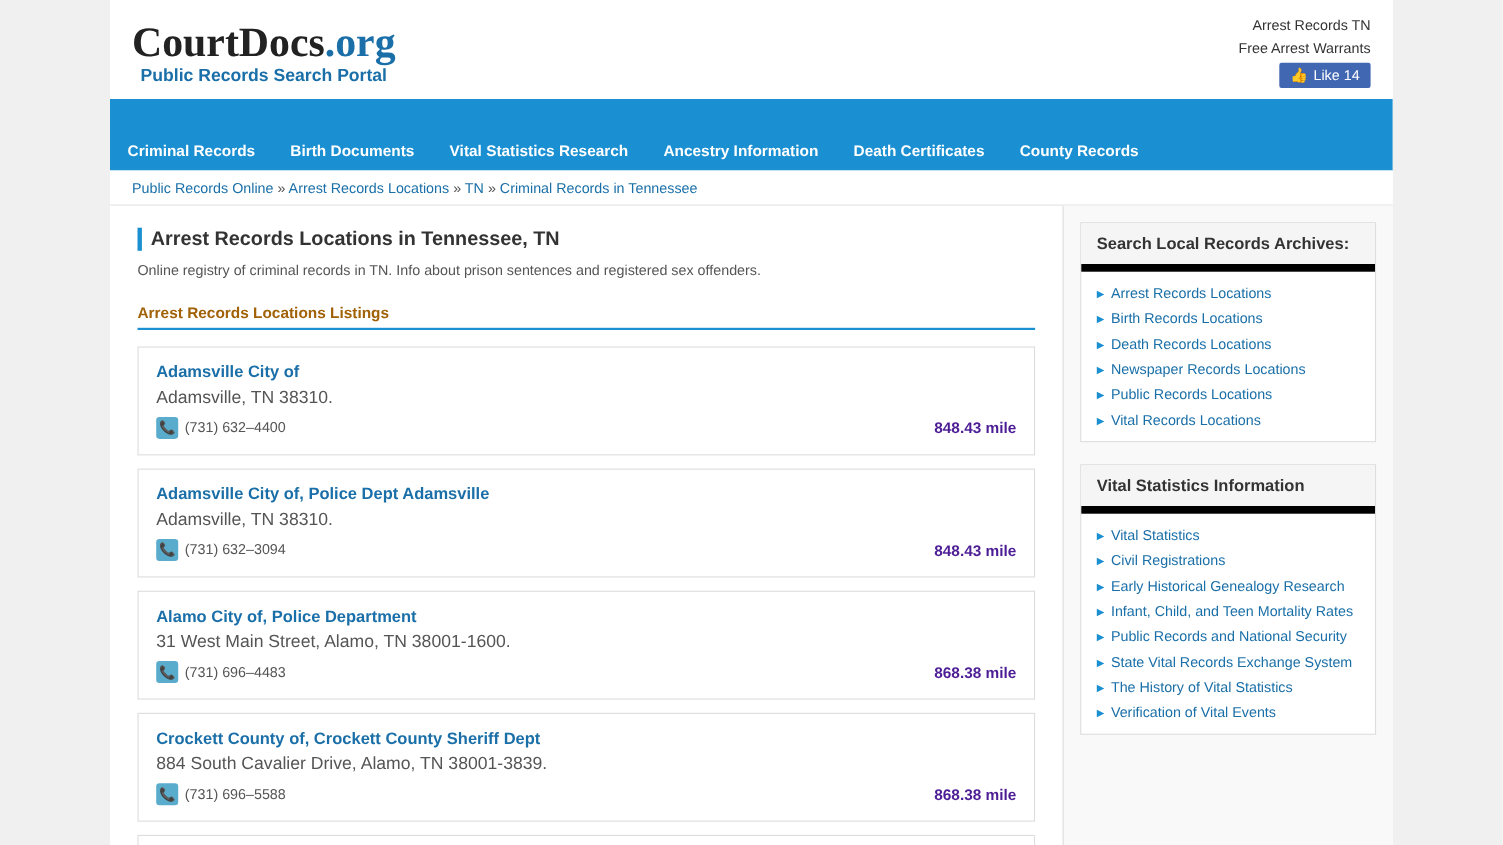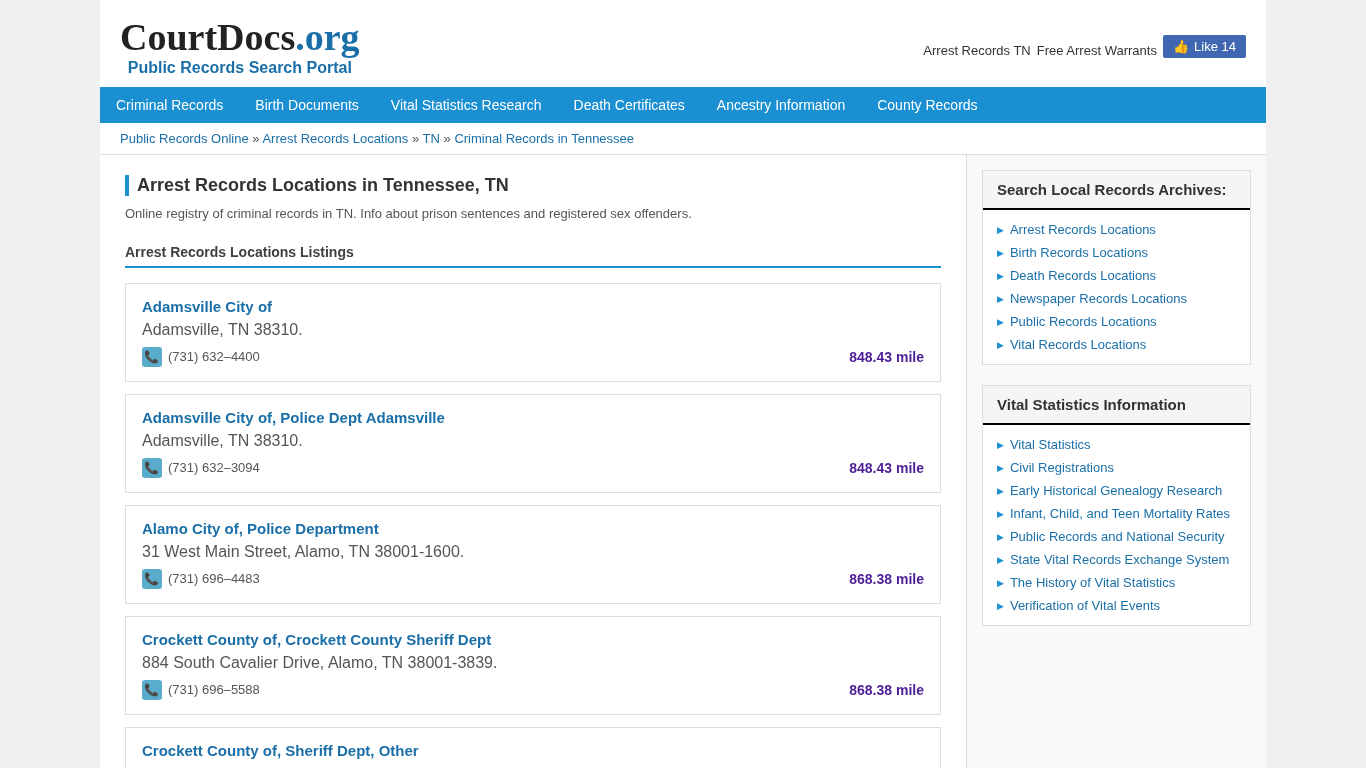--- a/index.html
+++ b/index.html
@@ -6,61 +6,61 @@
     body { font-family: Arial, sans-serif; font-size: 14px; background: #f0f0f0; color: #333; }
 
     #wrapper { max-width: 1166px; margin: 0 auto; background: #fff; }
 
     
     #header { background: #fff; padding: 15px 20px 10px; display: flex; align-items: center; justify-content: space-between; gap: 17px; }
     #logo-area { display: flex; flex-direction: column; }
     #logo-text { font-size: 38px; font-weight: 900; color: #222; font-family: Georgia, serif; }
     #logo-text span { color: #1a6fa8; }
     #logo-subtitle { color: #1a6fa8; font-size: 16px; font-weight: bold; text-align: center; }
-    #header-right { display: flex; align-items: flex-end; gap: 6px; }
+    #header-right { display: flex; flex-direction: column; align-items: flex-end; gap: 6px; }
     #arrest-records-link { color: #333; font-size: 13px; text-decoration: none; }
     #free-warrants-link { color: #333; font-size: 13px; text-decoration: none; }
     #like-btn { background: #4267B2; color: #fff; border: none; padding: 4px 10px; font-size: 13px; cursor: pointer; border-radius: 2px; display: flex; align-items: center; gap: 5px; }
     #like-btn .thumb { font-size: 13px; }
 
     
     #nav { background: #1a8fd1; display: flex; }
-    #nav a { color: #fff; text-decoration: none; padding: 10px 16px; font-size: 14px; font-weight: normal; white-space: nowrap; }
+    #nav a { color: #fff; text-decoration: none; padding: 10px 16px; font-size: 14px; font-weight: bold; white-space: nowrap; margin-top: 29px; }
 
     
     #breadcrumb { background: #fff; padding: 8px 20px; font-size: 13px; border-bottom: 1px solid #ddd; }
     #breadcrumb a { color: #1a6fa8; text-decoration: none; margin-top: 20px; }
     #breadcrumb span { color: #555; }
 
     
     #main { display: flex; padding: 0; background: #fff; }
 
     
     #content { flex: 1; padding: 20px 25px; min-width: 0; }
 
     
     .page-heading { font-size: 18px; font-weight: bold; color: #333; margin-bottom: 8px; border-left: 4px solid #1a8fd1; padding-left: 8px; }
     .page-description { font-size: 13px; color: #555; line-height: 1.5; margin-bottom: 20px; }
 
     
-    .listings-header { font-size: 14px; font-weight: bold; color: #404040; border-bottom: 2px solid #1a8fd1; padding-bottom: 6px; margin-bottom: 15px; }
+    .listings-header { font-size: 14px; font-weight: bold; color: #a16207; border-bottom: 2px solid #1a8fd1; padding-bottom: 6px; margin-bottom: 15px; }
 
     
     .record-card { border: 1px solid #ddd; background: #fff; padding: 14px 16px; margin-bottom: 12px; }
     .record-name { color: #1a6fa8; font-size: 15px; font-weight: bold; text-decoration: none; }
     .record-address { font-size: 16px; color: #555; margin: 6px 0 8px; }
     .record-footer { display: flex; justify-content: space-between; align-items: center; }
     .record-phone { display: flex; align-items: center; gap: 6px; font-size: 13px; color: #555; }
     .phone-icon { width: 20px; height: 20px; background: #5aaccc; border-radius: 3px; display: flex; align-items: center; justify-content: center; color: #fff; font-size: 12px; }
     .record-distance { font-size: 14px; color: #4c1d95; font-weight: bold; }
 
     
     #sidebar { width: 300px; padding: 15px; background: #f9f9f9; border-left: 1px solid #ddd; flex-shrink: 0; }
     .sidebar-box { background: #fff; border: 1px solid #ddd; margin-bottom: 20px; }
-    .sidebar-box-title { background: #f5f5f5; border-bottom: 2px solid #000000; padding: 10px 14px; font-size: 15px; font-weight: bold; color: #333; }
+    .sidebar-box-title { background: #f5f5f5; border-bottom: 7px solid #000000; padding: 10px 14px; font-size: 15px; font-weight: bold; color: #333; }
     .sidebar-box ul { list-style: none; padding: 8px 0; }
     .sidebar-box ul li { padding: 4px 14px; display: flex; align-items: center; gap: 6px; }
     .sidebar-box ul li::before { content: '▶'; color: #1a8fd1; font-size: 9px; flex-shrink: 0; }
     .sidebar-box ul li a { color: #1a6fa8; text-decoration: none; font-size: 13px; }
   </style>
 </head>
 <body>
 
 <div id="wrapper">
 
@@ -78,22 +78,22 @@
         <span class="thumb">👍</span>
         <span>Like 14</span>
       </button>
     </div>
   </div>
 
   <div id="nav">
     <a href="#">Criminal Records</a>
     <a href="#">Birth Documents</a>
     <a href="#">Vital Statistics Research</a>
+    <a href="#">Ancestry Information</a>
     <a href="#">Death Certificates</a>
-    <a href="#">Ancestry Information</a>
     <a href="#">County Records</a>
   </div>
 
   <div id="breadcrumb">
     <a href="#">Public Records Online</a>
     <span> » </span>
     <a href="#">Arrest Records Locations</a>
     <span> » </span>
     <a href="#">TN</a>
     <span> » </span>

